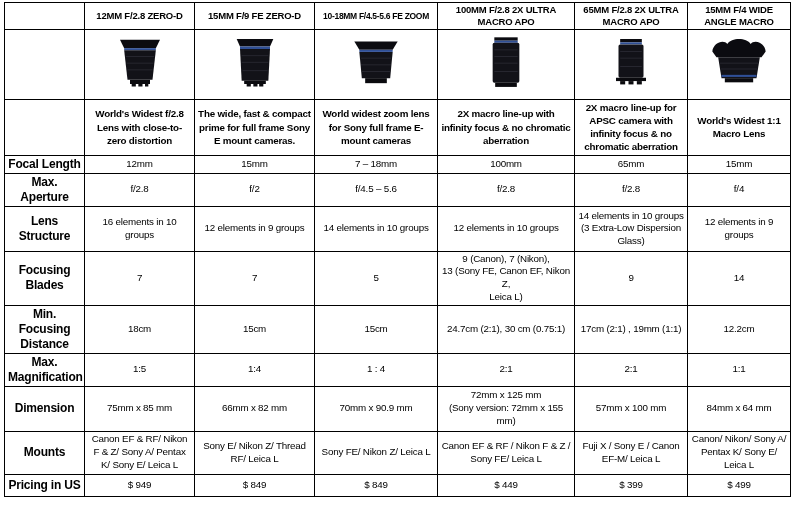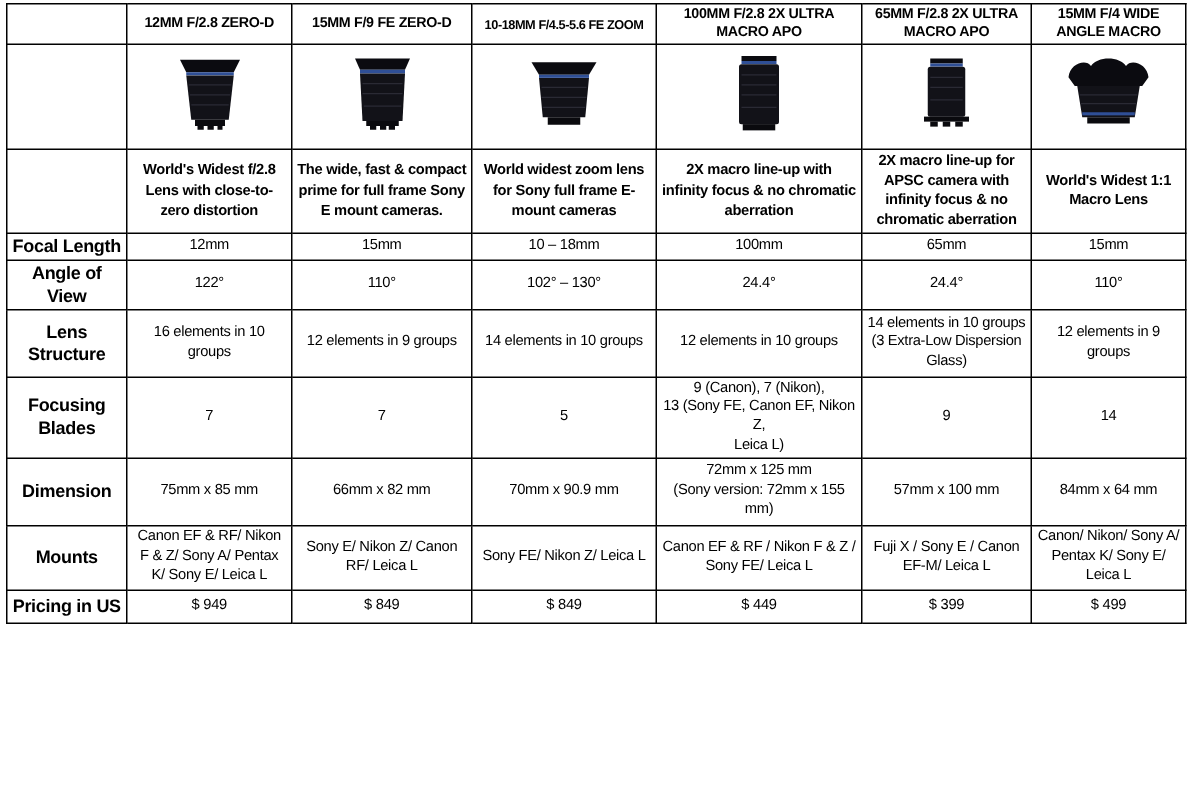--- a/index.html
+++ b/index.html
@@ -143,33 +143,33 @@
     <td class="desc">World widest zoom lens for Sony full frame E-mount cameras</td>
     <td class="desc">2X macro line-up with infinity focus &amp; no chromatic aberration</td>
     <td class="desc">2X macro line-up for APSC camera with infinity focus &amp; no chromatic aberration</td>
     <td class="desc">World's Widest 1:1 Macro Lens</td>
   </tr>
 
   <tr class="rh-s">
     <td class="label">Focal Length</td>
     <td class="val">12mm</td>
     <td class="val">15mm</td>
-    <td class="val">10 – 18mm</td>
+    <td class="val">7 – 18mm</td>
     <td class="val">100mm</td>
     <td class="val">65mm</td>
     <td class="val">15mm</td>
   </tr>
-  <tr class="rh-xs">
-    <td class="label">Angle of View</td>
-    <td class="val">122°</td>
-    <td class="val">110°</td>
-    <td class="val">102° – 130°</td>
-    <td class="val">24.4°</td>
-    <td class="val">24.4°</td>
-    <td class="val">110°</td>
+  <tr class="rh-s">
+    <td class="label">Max. Aperture</td>
+    <td class="val">f/2.8</td>
+    <td class="val">f/2</td>
+    <td class="val">f/4.5 – 5.6</td>
+    <td class="val">f/2.8</td>
+    <td class="val">f/2.8</td>
+    <td class="val">f/4</td>
   </tr>
   <tr class="rh-ls">
     <td class="label">Lens Structure</td>
     <td class="val">16 elements in 10 groups</td>
     <td class="val">12 elements in 9 groups</td>
     <td class="val">14 elements in 10 groups</td>
     <td class="val">12 elements in 10 groups</td>
     <td class="val">14 elements in 10 groups
 (3 Extra-Low Dispersion Glass)</td>
     <td class="val">12 elements in 9 groups</td>
@@ -178,34 +178,54 @@
     <td class="label">Focusing Blades</td>
     <td class="val">7</td>
     <td class="val">7</td>
     <td class="val">5</td>
     <td class="val">9 (Canon), 7 (Nikon),
 13 (Sony FE, Canon EF, Nikon Z,
 Leica L)</td>
     <td class="val">9</td>
     <td class="val">14</td>
   </tr>
+  <tr class="rh-mf">
+    <td class="label">Min. Focusing
+Distance</td>
+    <td class="val">18cm</td>
+    <td class="val">15cm</td>
+    <td class="val">15cm</td>
+    <td class="val">24.7cm  (2:1), 30 cm (0.75:1)</td>
+    <td class="val">17cm (2:1) , 19mm (1:1)</td>
+    <td class="val">12.2cm</td>
+  </tr>
+  <tr class="rh-mm">
+    <td class="label">Max.
+Magnification</td>
+    <td class="val">1:5</td>
+    <td class="val">1:4</td>
+    <td class="val">1 : 4</td>
+    <td class="val">2:1</td>
+    <td class="val">2:1</td>
+    <td class="val">1:1</td>
+  </tr>
   <tr class="rh-dim">
     <td class="label">Dimension</td>
     <td class="val">75mm x 85 mm</td>
     <td class="val">66mm x 82 mm</td>
     <td class="val">70mm x 90.9 mm</td>
     <td class="val">72mm x 125 mm
 (Sony version: 72mm x 155 mm)</td>
     <td class="val">57mm x 100 mm</td>
     <td class="val">84mm x 64 mm</td>
   </tr>
   <tr class="rh-mt">
     <td class="label">Mounts</td>
     <td class="val">Canon EF &amp; RF/ Nikon F &amp; Z/ Sony A/ Pentax K/ Sony E/ Leica L</td>
-    <td class="val">Sony E/ Nikon Z/ Canon RF/ Leica L</td>
+    <td class="val">Sony E/ Nikon Z/ Thread RF/ Leica L</td>
     <td class="val">Sony FE/ Nikon Z/ Leica L</td>
     <td class="val">Canon EF &amp; RF / Nikon F &amp; Z / Sony FE/ Leica L</td>
     <td class="val">Fuji X / Sony E / Canon EF-M/ Leica L</td>
     <td class="val">Canon/ Nikon/ Sony A/ Pentax K/ Sony E/ Leica L</td>
   </tr>
   <tr class="rh-p">
     <td class="label">Pricing in US</td>
     <td class="val">$ 949</td>
     <td class="val">$ 849</td>
     <td class="val">$ 849</td>

